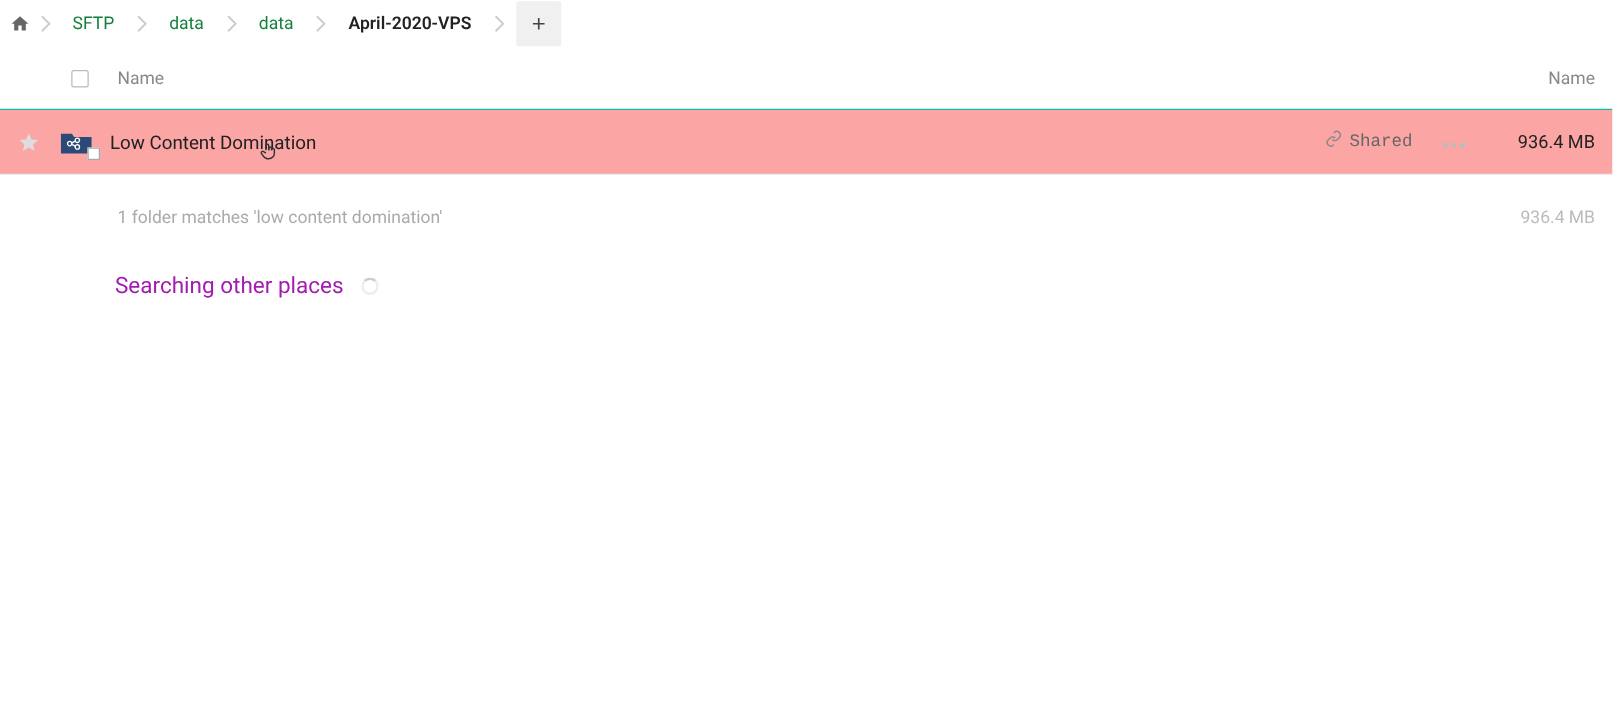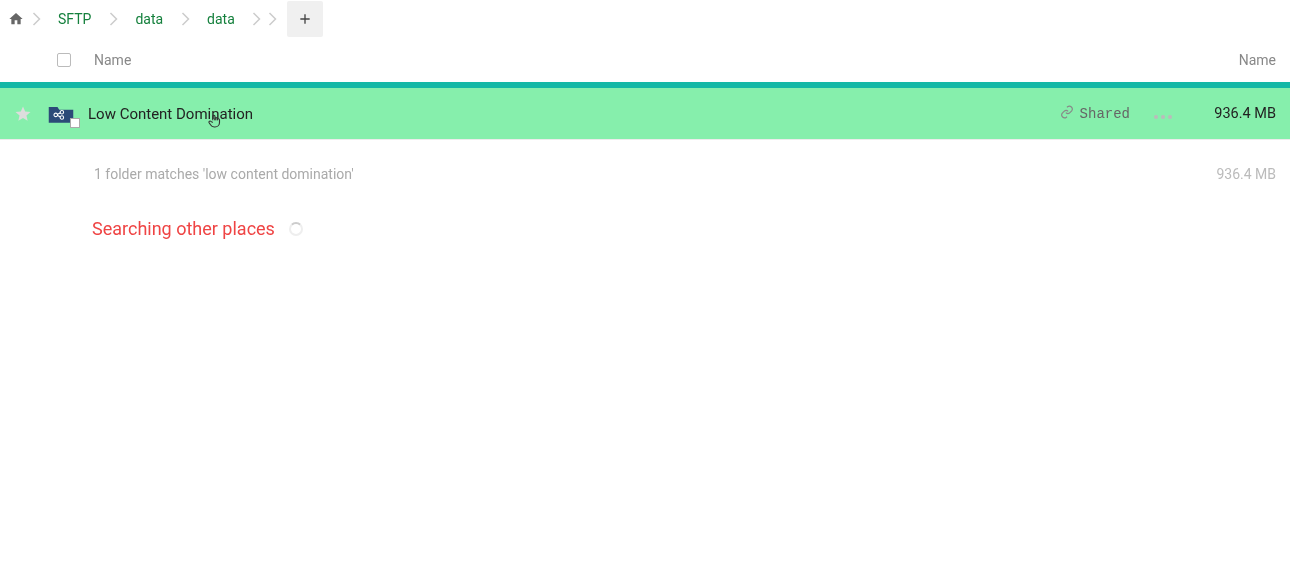--- a/index.html
+++ b/index.html
@@ -54,41 +54,41 @@
       cursor: pointer;
       color: #555;
       font-size: 20px;
       border-radius: 2px;
     }
     .header-row {
       display: flex;
       align-items: center;
       height: 50px;
       padding: 0 14px;
-      border-bottom: 6px solid #14b8a6;
+      border-bottom: 1px solid #14b8a6;
       color: #888;
       font-size: 14px;
     }
     .col-star { width: 30px; }
     .col-check { width: 40px; display:flex; align-items:center; justify-content:center;}
     .checkbox {
       width: 14px; height: 14px;
       border: 1.5px solid #bbb;
       border-radius: 2px;
       cursor: pointer;
       background: #fff;
     }
     .col-name-h { flex: 1; padding-left: 10px; cursor: pointer;}
     .col-size-h { width: 100px; text-align: right; cursor:pointer;}
     .file-row {
       display: flex;
       align-items: center;
       height: 52px;
       padding: 0 14px;
-      background: #86efac;
+      background: #fca5a5;
       border-bottom: 1px solid #ececec;
       position: relative;
     }
     .star {
       width: 30px;
       color: #ddd;
       cursor: pointer;
       display:flex; align-items:center; justify-content:flex-start;
     }
     .folder-icon-wrap {
@@ -146,21 +146,21 @@
       height: 42px;
       padding: 0 14px;
       color: #aaa;
       font-size: 14px;
     }
     .summary-text { flex:1; padding-left: 80px; }
     .summary-size { width: 90px; text-align: right; color:#bbb; }
     .searching {
       padding: 36px 0 0 92px;
       font-size: 18px;
-      color: #ef4444;
+      color: #a21caf;
       display:flex;
       align-items:center;
       gap: 14px;
     }
     .spinner {
       width: 14px; height: 14px;
       border: 2px solid #eee;
       border-top-color: #ccc;
       border-radius: 50%;
       display:inline-block;
@@ -191,20 +191,21 @@
     <svg width="9" height="14" viewBox="0 0 8 14" fill="none">
         <path d="M1 1l6 6-6 6" stroke="#ccc" stroke-width="1.5"></path>
       </svg>
   </div>
   <div class="bc-item">data</div>
   <div class="bc-sep">
     <svg width="9" height="14" viewBox="0 0 8 14" fill="none">
         <path d="M1 1l6 6-6 6" stroke="#ccc" stroke-width="1.5"></path>
       </svg>
   </div>
+  <div class="bc-item current">April-2020-VPS</div>
   <div class="bc-sep">
     <svg width="9" height="14" viewBox="0 0 8 14" fill="none">
         <path d="M1 1l6 6-6 6" stroke="#ccc" stroke-width="1.5"></path>
       </svg>
   </div>
   <div class="bc-add">
     <svg width="16" height="16" viewBox="0 0 24 24" fill="#444">
         <path d="M19 13h-6v6h-2v-6H5v-2h6V5h2v6h6z"></path>
       </svg>
   </div>

